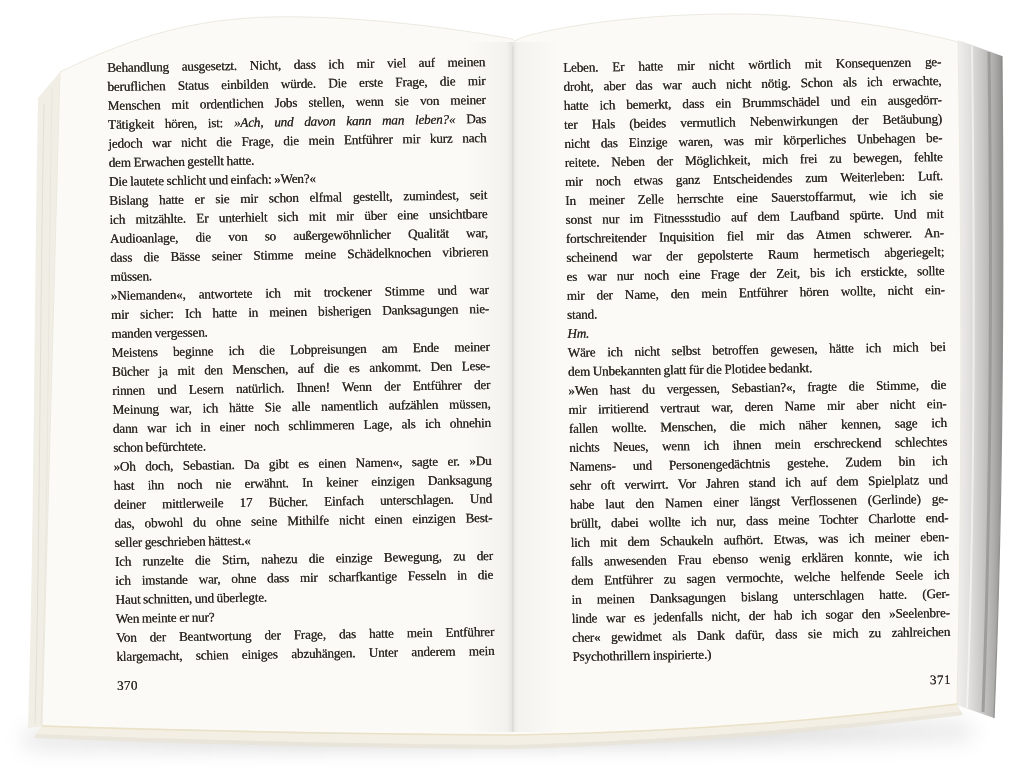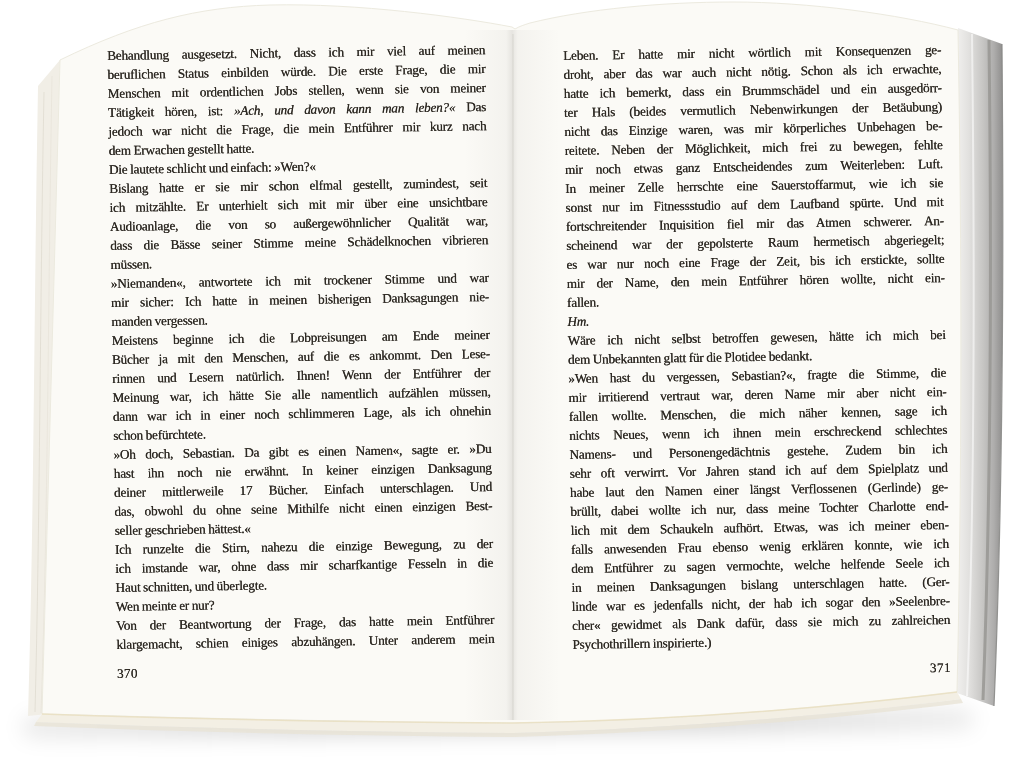--- a/index.html
+++ b/index.html
@@ -1,18 +1,18 @@
 <!DOCTYPE html>
 <html style="--bg: #ffffff; --paper: #fbfaf6; --ink: #2e2a24;"><head>
 <meta charset="utf-8">
 <style>
   html,body{margin:0;padding:0;background:#ffffff;}
   .stage{position:relative;width:1024px;height:773px;background:var(--bg,#ffffff);overflow:hidden;
          font-family:"Liberation Serif","DejaVu Serif",serif;}
-  .book{position:absolute;left:8px;top:0;width:1000px;height:745px;}
+  .book{position:absolute;left:8px;top:12px;width:1000px;height:745px;}
   .book-shadow{position:absolute;left:14px;top:712px;width:952px;height:22px;border-radius:14px;
                background:linear-gradient(to right,rgba(0,0,0,.08),rgba(0,0,0,.16) 30%,rgba(0,0,0,.16) 72%,rgba(0,0,0,.07));
                filter:blur(10px);transform:rotate(-0.5deg);}
   svg.book-body{position:absolute;left:0;top:0;z-index:1;}
   .page-shape{fill:var(--paper,#fbfaf6);}
   .page-text{position:absolute;z-index:2;width:378px;transform:rotate(-0.9deg);transform-origin:left top;}
   .page-text.left{left:99px;top:46px;}
   .page-text.right{left:555px;top:46px;}
   .line{height:19px;line-height:19px;font-size:13.2px;color:var(--ink,#2e2a24);
         letter-spacing:-0.2px;word-spacing:-0.4px;
@@ -120,21 +120,21 @@
           <div class="line"><span>ter Hals (beides vermutlich Nebenwirkungen der Betäubung)</span></div>
           <div class="line"><span>nicht das Einzige waren, was mir körperliches Unbehagen be-</span></div>
           <div class="line"><span>reitete. Neben der Möglichkeit, mich frei zu bewegen, fehlte</span></div>
           <div class="line"><span>mir noch etwas ganz Entscheidendes zum Weiterleben: Luft.</span></div>
           <div class="line"><span>In meiner Zelle herrschte eine Sauerstoffarmut, wie ich sie</span></div>
           <div class="line"><span>sonst nur im Fitnessstudio auf dem Laufband spürte. Und mit</span></div>
           <div class="line"><span>fortschreitender Inquisition fiel mir das Atmen schwerer. An-</span></div>
           <div class="line"><span>scheinend war der gepolsterte Raum hermetisch abgeriegelt;</span></div>
           <div class="line"><span>es war nur noch eine Frage der Zeit, bis ich erstickte, sollte</span></div>
           <div class="line"><span>mir der Name, den mein Entführer hören wollte, nicht ein-</span></div>
-          <div class="line pend"><span>fallen.</span></div>
+          <div class="line pend"><span>stand.</span></div>
           <div class="line pend"><em>Hm.</em></div>
           <div class="line"><span>Wäre ich nicht selbst betroffen gewesen, hätte ich mich bei</span></div>
           <div class="line pend"><span>dem Unbekannten glatt für die Plotidee bedankt.</span></div>
           <div class="line"><span>»Wen hast du vergessen, Sebastian?«, fragte die Stimme, die</span></div>
           <div class="line"><span>mir irritierend vertraut war, deren Name mir aber nicht ein-</span></div>
           <div class="line"><span>fallen wollte. Menschen, die mich näher kennen, sage ich</span></div>
           <div class="line"><span>nichts Neues, wenn ich ihnen mein erschreckend schlechtes</span></div>
           <div class="line"><span>Namens- und Personengedächtnis gestehe. Zudem bin ich</span></div>
           <div class="line"><span>sehr oft verwirrt. Vor Jahren stand ich auf dem Spielplatz und</span></div>
           <div class="line"><span>habe laut den Namen einer längst Verflossenen (Gerlinde) ge-</span></div>

